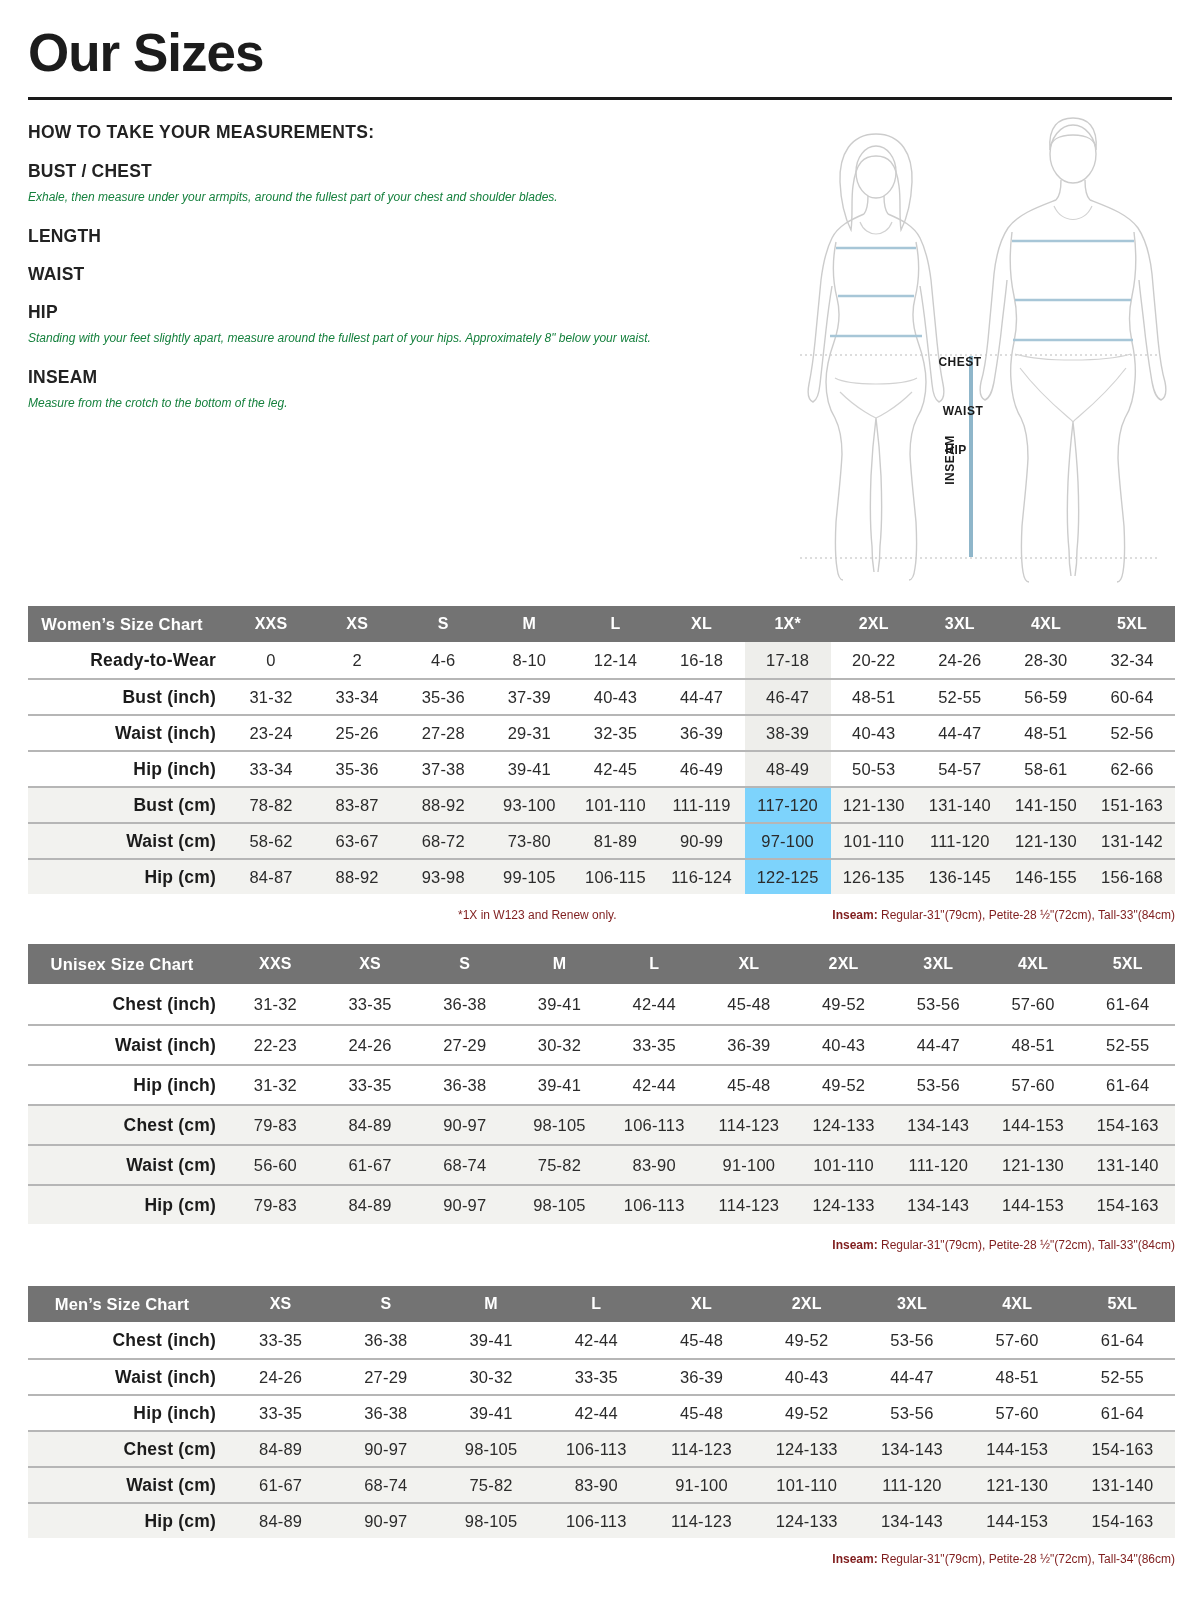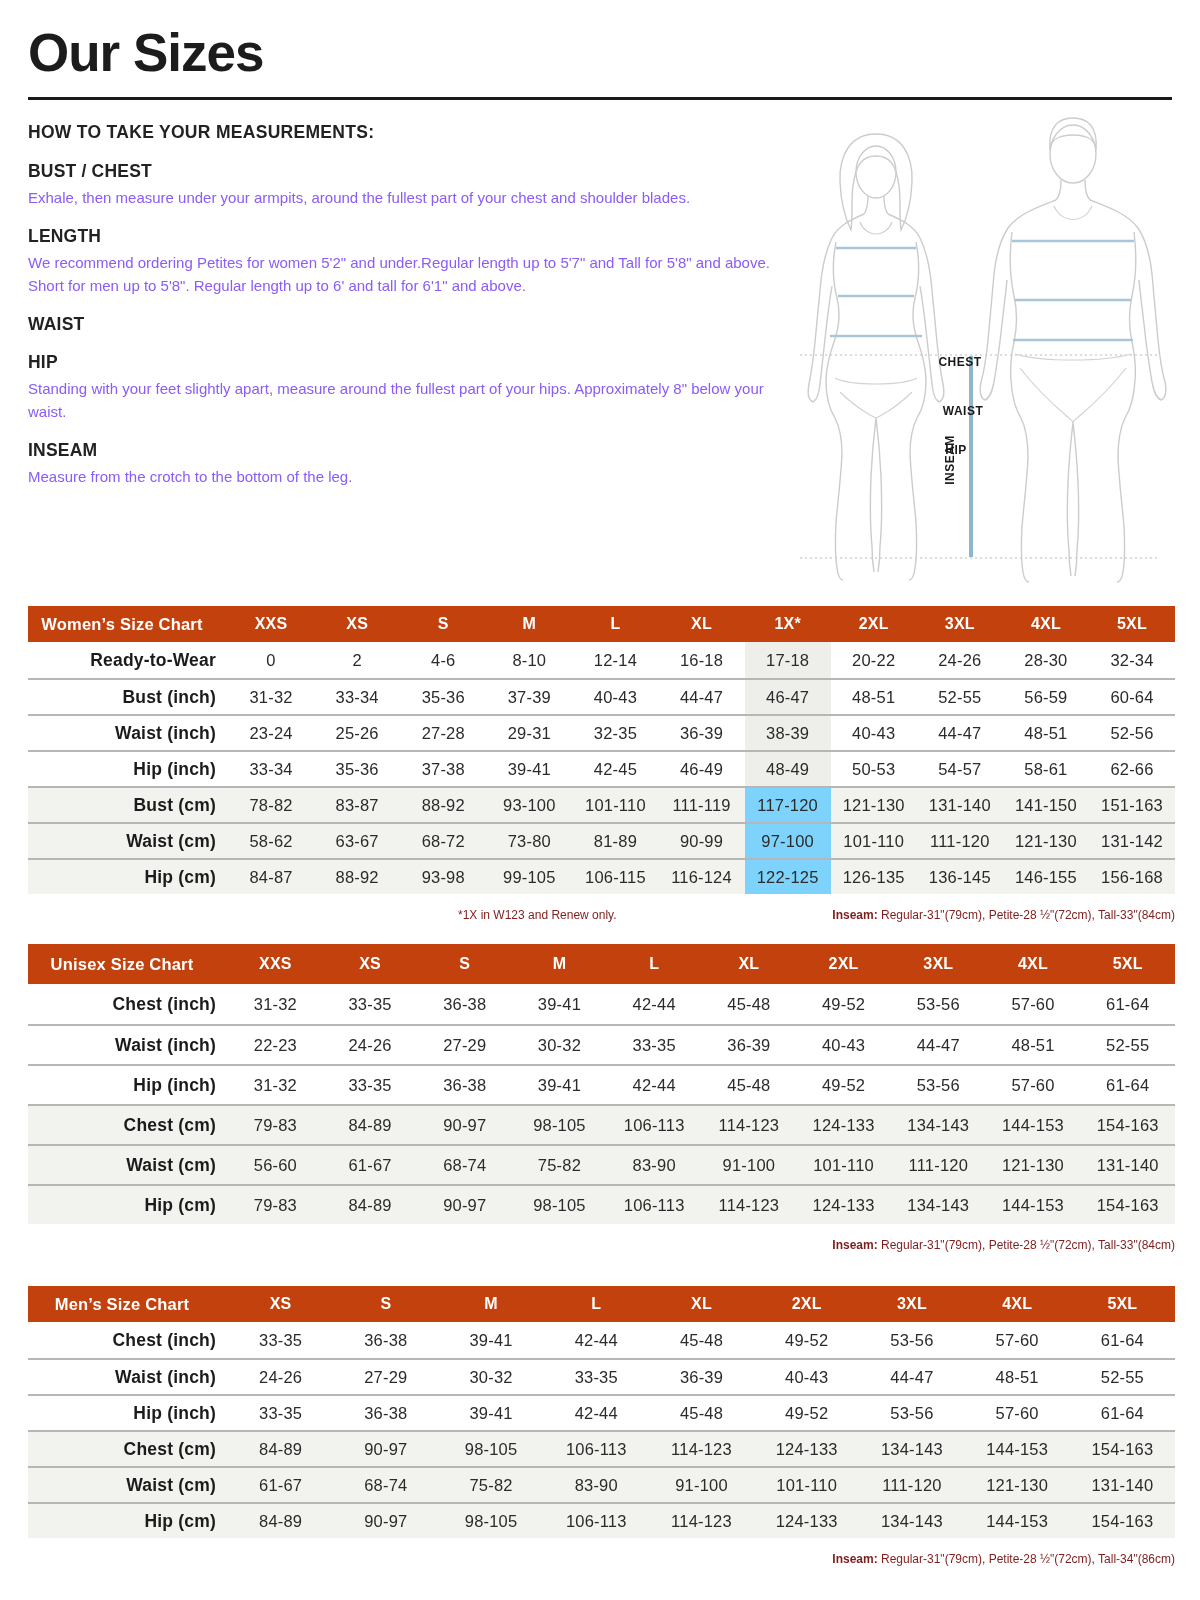--- a/index.html
+++ b/index.html
@@ -14,37 +14,37 @@
     font-size:53px; font-weight:800; letter-spacing:-1px; color:#1c1c1c;
   }
   .title-rule {
     position:absolute; left:28px; top:97px; width:1144px; height:3px; background:#1a1a1a;
   }
   
   .instructions { position:absolute; left:28px; top:122px; width:758px; }
   .how-heading { font-size:17.5px; font-weight:700; letter-spacing:.3px; color:#222; margin-bottom:18px; }
   .instr-section { margin-bottom:17px; }
   .instr-title { font-size:17.5px; font-weight:700; color:#222; margin-bottom:4px; letter-spacing:.2px; }
-  .instr-body  { font-size:15px; color:#8b5cf6; line-height:23px; }
+  .instr-body  { font-size:12px; color:#15803d; line-height:23px;font-style:italic; }
   
   .figure-block { position:absolute; left:788px; top:110px; width:385px; height:490px; }
   .fig-outline { fill:none; stroke:#cccccc; stroke-width:1.4; }
   .fig-detail  { fill:none; stroke:#d2d2d2; stroke-width:1.2; }
   .blue-line   { stroke:#a7c6d7; stroke-width:2.6; }
   .inseam-line { stroke:#8fb6ca; stroke-width:4; }
   .dot-line    { stroke:#bbbbbb; stroke-width:1; stroke-dasharray:2 3; }
   .diagram-label { font-family:"Liberation Sans",sans-serif; font-size:12px; font-weight:700;
                    fill:#1a1a1a; letter-spacing:.5px; }
   
   .tables { position:absolute; left:28px; top:606px; width:1147px; }
   .t-row { display:flex; align-items:stretch; height:36px; }
   .table-block.unisex .t-row { height:40px; }
   .t-row + .t-row { border-top:2px solid #b6b6b6; }
   .t-row.t-head + .t-row { border-top:none; }
-  .t-head { background:#c2410c; }
+  .t-head { background:#737373; }
   .t-cell {
     flex:1; display:flex; align-items:center; justify-content:center;
     font-size:16.5px; color:#2b2b2b; letter-spacing:.2px;
   }
   .t-cell.label {
     flex:0 0 200px; justify-content:flex-end; padding-right:12px;
     font-weight:700; font-size:17.5px; color:#1b1b1b;
   }
   .t-head .t-cell { font-weight:700; font-size:16px; color:#ffffff; }
   .t-head .t-cell.label { justify-content:center; font-weight:600; font-size:16.5px; }
@@ -68,21 +68,20 @@
 
   <div class="instructions">
     <div class="how-heading">HOW TO TAKE YOUR MEASUREMENTS:</div>
 
     <div class="instr-section">
       <div class="instr-title">BUST / CHEST</div>
       <div class="instr-body">Exhale, then measure under your armpits, around the fullest part of your chest and shoulder blades.</div>
     </div>
     <div class="instr-section">
       <div class="instr-title">LENGTH</div>
-      <div class="instr-body">We recommend ordering Petites for women 5'2" and under.Regular length up to 5'7" and Tall for 5'8" and above. Short for men up to 5'8". Regular length up to 6' and tall for 6'1" and above.</div>
     </div>
     <div class="instr-section">
       <div class="instr-title">WAIST</div>
     </div>
     <div class="instr-section">
       <div class="instr-title">HIP</div>
       <div class="instr-body">Standing with your feet slightly apart, measure around the fullest part of your hips. Approximately 8" below your waist.</div>
     </div>
     <div class="instr-section">
       <div class="instr-title">INSEAM</div>

